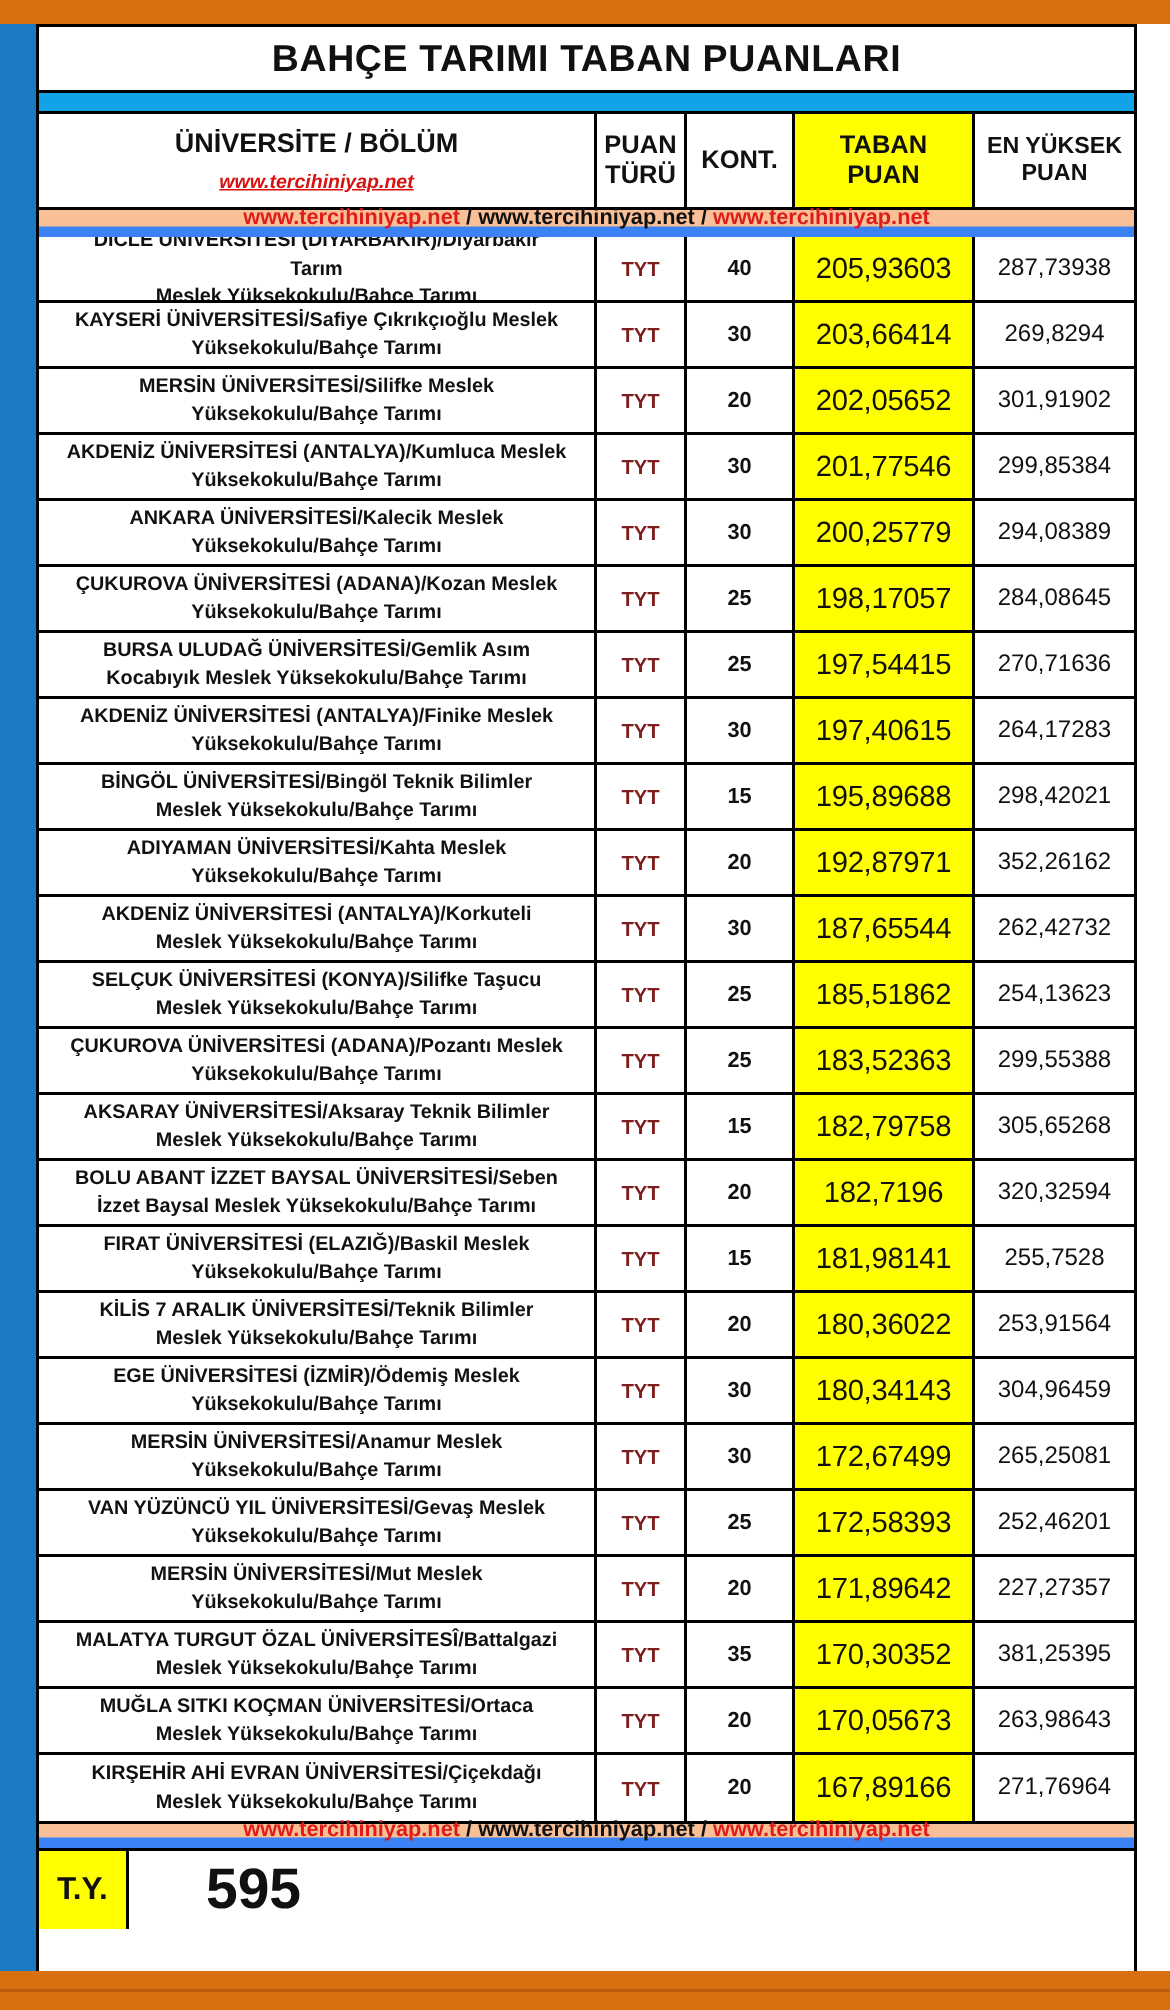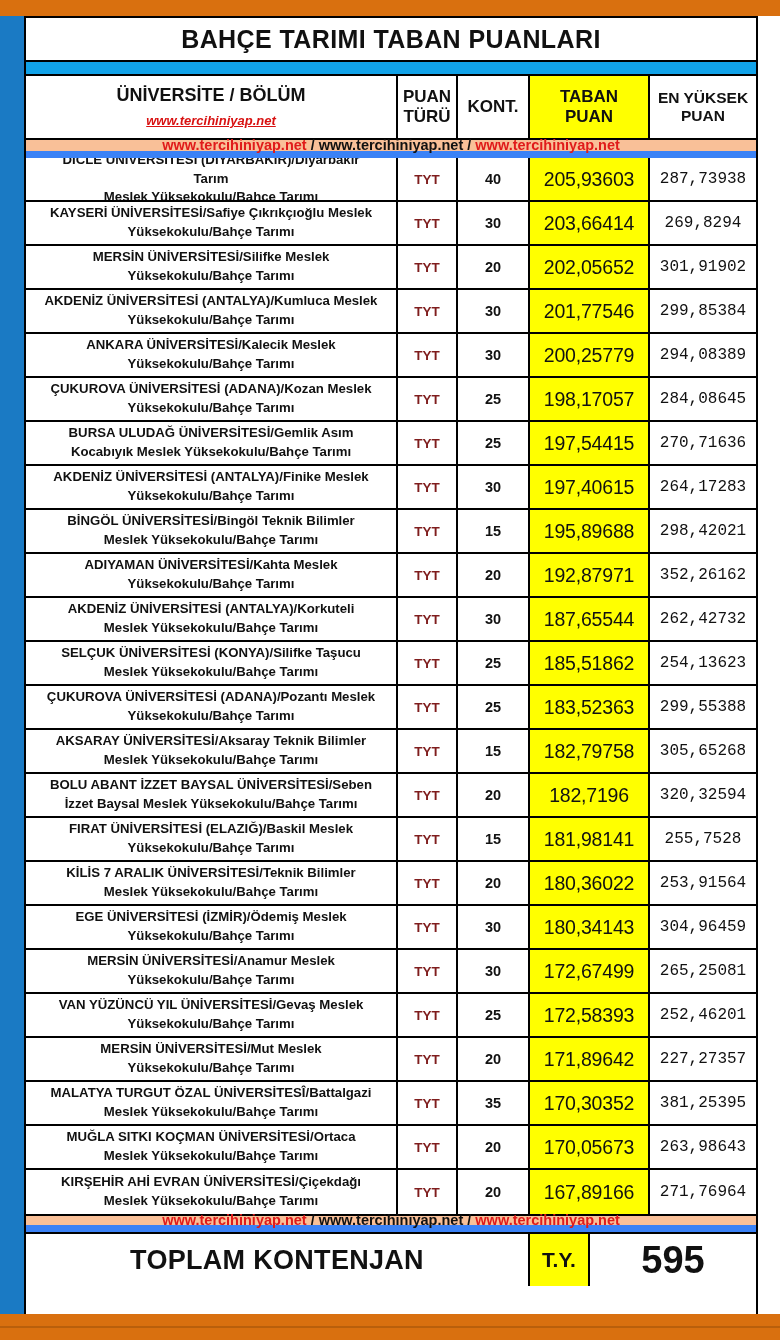--- a/index.html
+++ b/index.html
@@ -156,21 +156,21 @@
   .row > div {
     box-sizing: border-box;
     border-right: 2px solid #000;
     display: flex;
     align-items: center;
     justify-content: center;
     text-align: center;
     background: #fff;
     overflow: hidden;
   }
-  .row > div:last-child { border-right: none; font-family: Liberation Mono, monospace; }
+  .row > div:last-child { border-right: none; }
 
   .cell-uni {
     font-size: 13.2px;
     font-weight: bold;
     color: #111;
     line-height: 1.42;
     padding: 0 18px;
   }
   .cell-turu {
     font-size: 13.5px;
@@ -549,23 +549,20 @@
         </div>
       </div>
 
     <div class="promo bottom-promo">
       <span class="pt">
         <span class="red">www.tercihiniyap.net</span><span class="blk"> / </span><span class="blk">www.tercihiniyap.net</span><span class="blk"> / </span><span class="red">www.tercihiniyap.net</span>
       </span>
     </div>
 
     <div class="total-row">
-      <div class="t-label">
-        <span>TOPLAM KONTENJAN</span>
-      </div>
       <div class="t-ty">
         <span>T.Y.</span>
       </div>
       <div class="t-val">
         <span>595</span>
       </div>
     </div>
 
   </div>
 </div>

